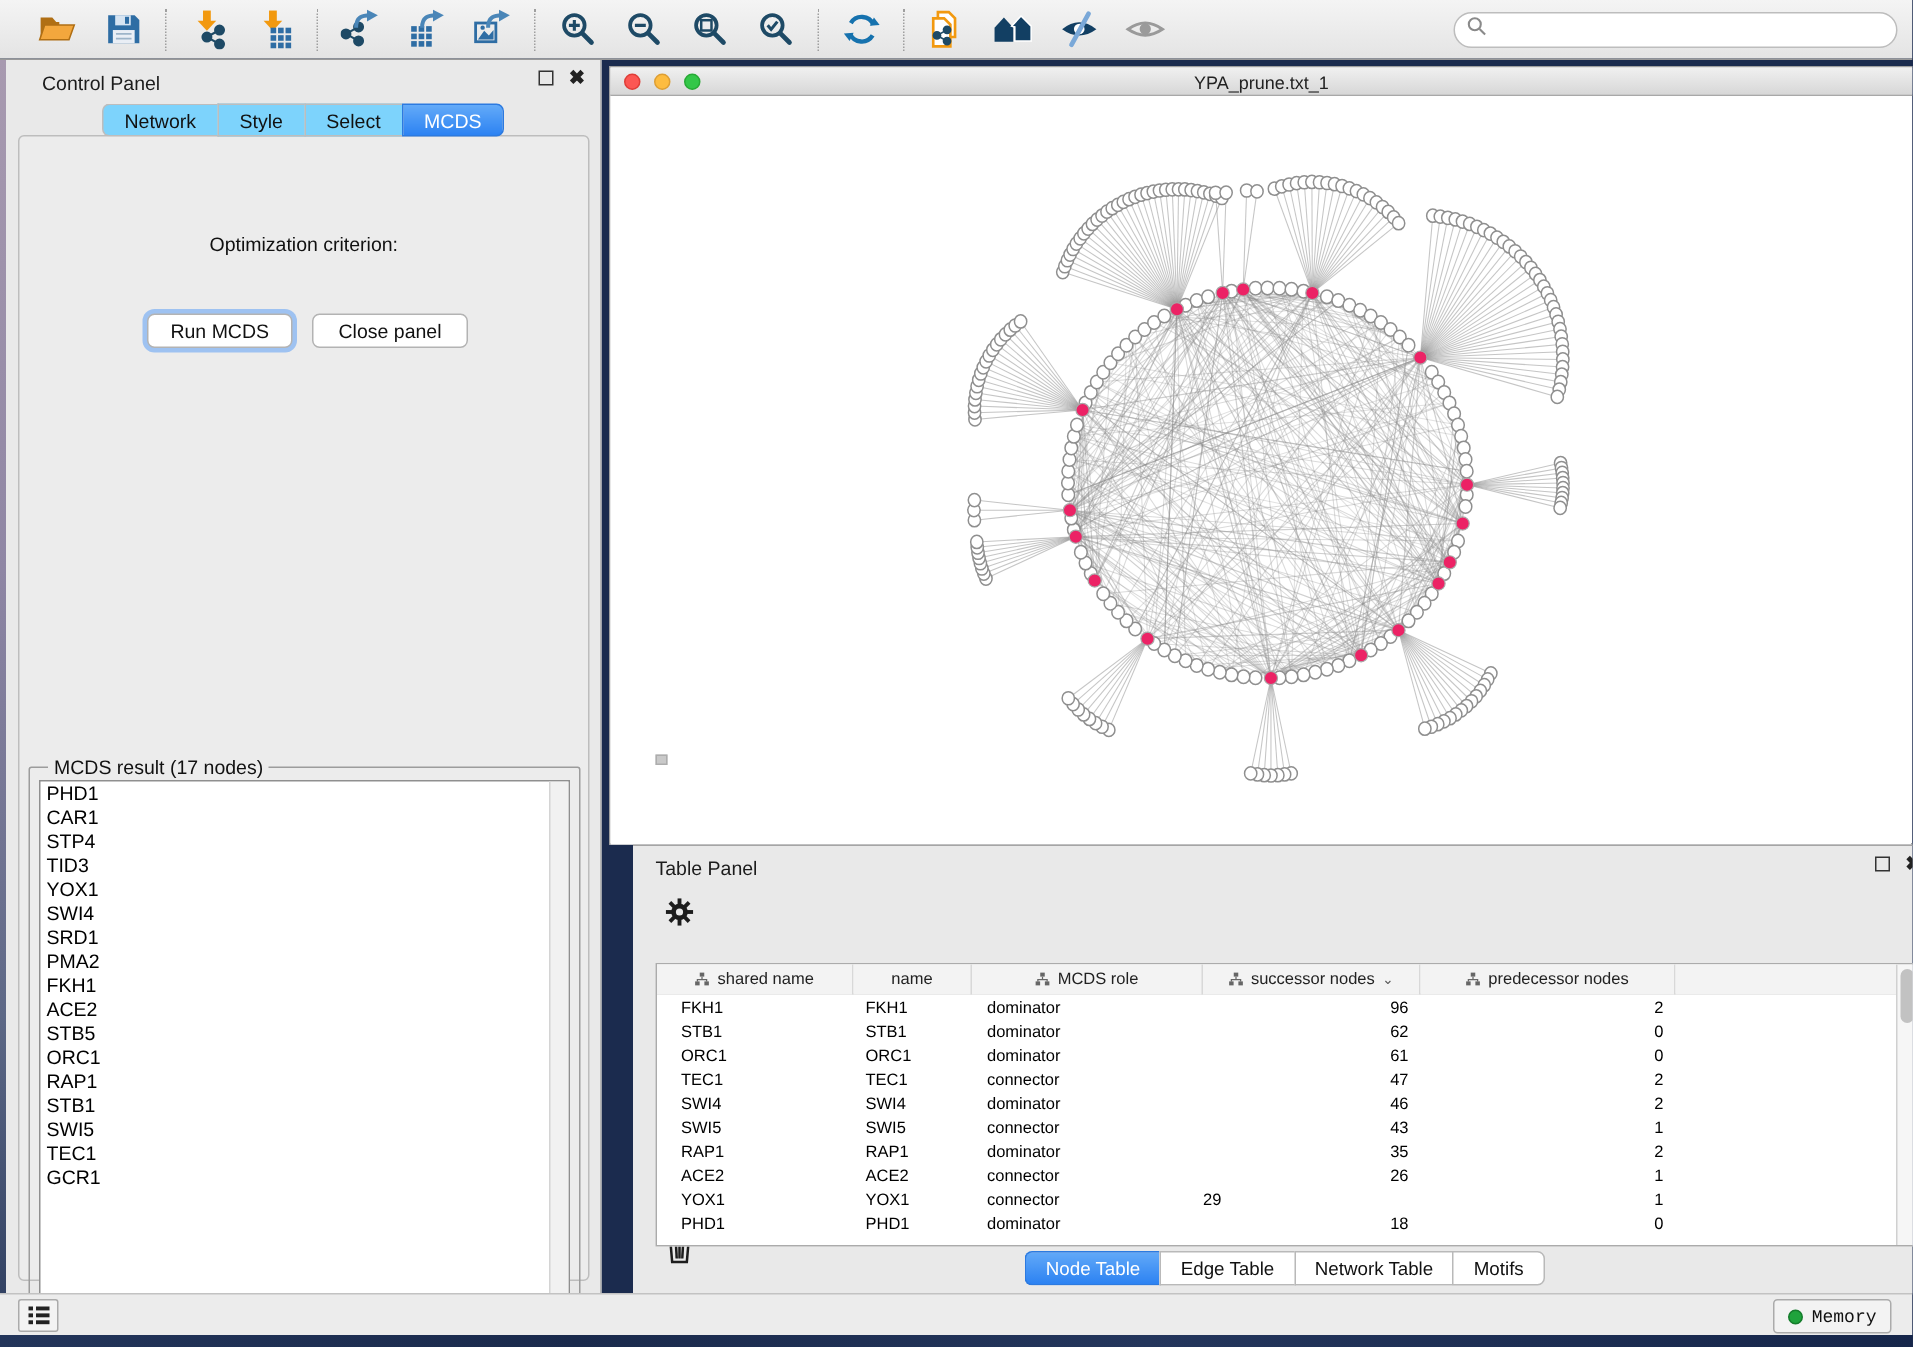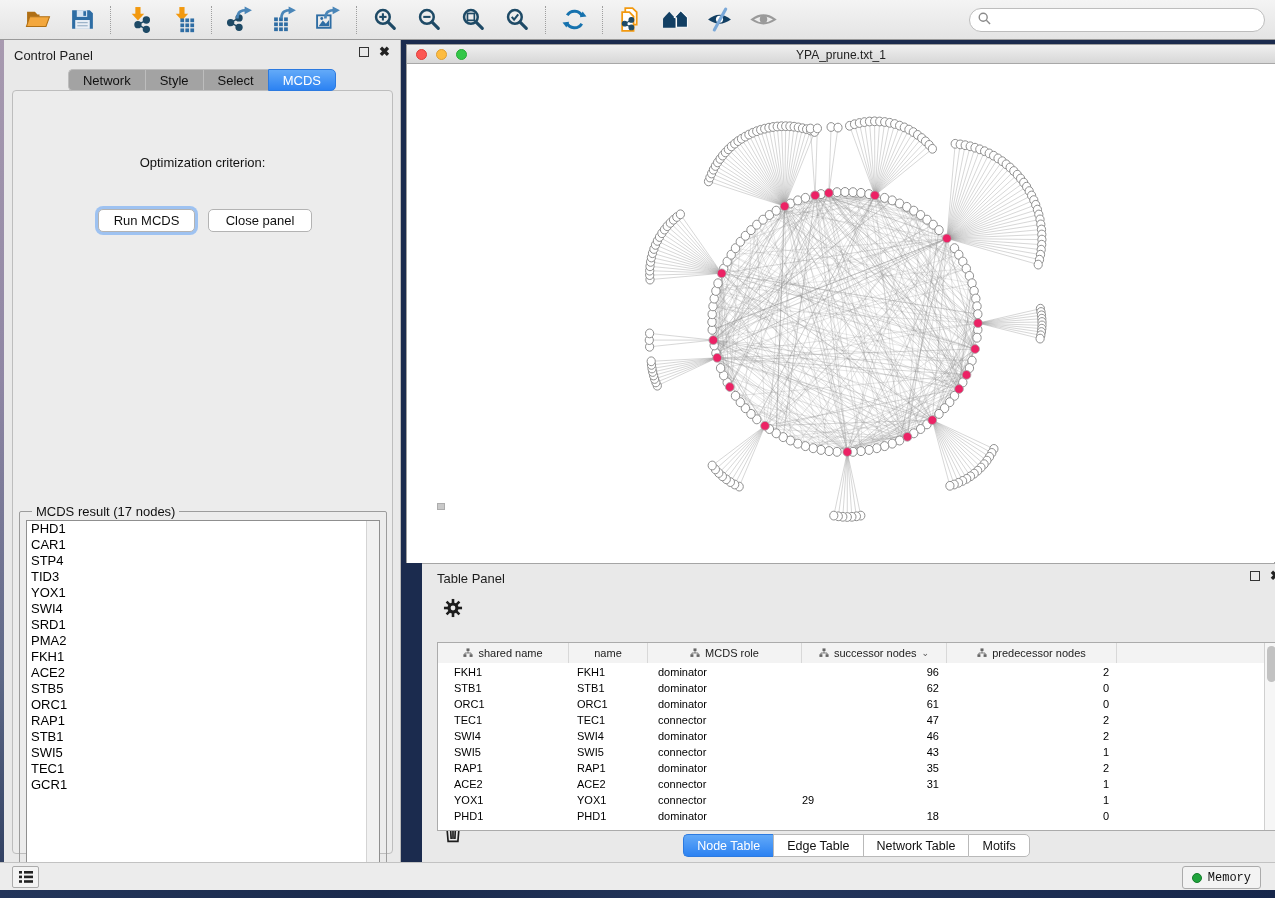--- a/index.html
+++ b/index.html
@@ -30,29 +30,29 @@
     display:flex; align-items:center; padding:0 8px; gap:5px;
   }
   #toolbar-search svg { width:13px; height:13px; flex:0 0 auto; }
   #toolbar-search input { border:none; outline:none; flex:1; font-size:12px; background:transparent; font-family:"Liberation Sans",sans-serif; }
 
   
   #control-panel {
     position:absolute; left:4px; top:40px; width:397px; height:822px;
     background:#e9e9e9; border-right:1px solid #b7b7b7;
   }
-  #cp-header { position:relative; height:26px; }
+  #cp-header { position:relative; height:26px;margin-left:14px; }
   #cp-title { position:absolute; left:10px; top:8px; font-size:13px; color:#1c1c1c; }
   .panel-winbtns { position:absolute; right:10px; top:7px; display:flex; gap:10px; align-items:center; }
   .float-box { width:10px; height:10px; border:1.6px solid #333; background:transparent; }
   .close-x { font-size:13px; font-weight:bold; color:#222; line-height:10px; }
   #cp-tabs { position:absolute; left:0; top:29px; width:100%; display:flex; justify-content:center; z-index:3; }
   .cp-tab {
     height:22px; padding:0 14px; font-size:13px; display:flex; align-items:center;
-    background:#a3a3a3; border:1px solid #bdbdbd; border-right:none; color:#111;
+    background:#7dd3fc; border:1px solid #bdbdbd; border-right:none; color:#111;
   }
   .cp-tab:first-child { border-radius:5px 0 0 5px; }
   .cp-tab:last-child { border-radius:0 5px 5px 0; border-right:1px solid #bdbdbd; }
   .cp-tab.active { background:linear-gradient(180deg,#63aaf8,#2c82f2); color:#fff; border-color:#2c7ae0; }
   #cp-body {
     position:absolute; left:8px; top:50px; width:381px; height:764px;
     background:#ececec; border:1px solid #bdbdbd; border-radius:4px;
   }
   #cp-opt-label { position:absolute; left:0; top:64px; width:100%; text-align:center; font-size:13px; color:#111; }
   #cp-dropdown {
@@ -1410,21 +1410,21 @@
           <div class="t-cell" style="width: 131px; padding-left: 16px;">RAP1</div>
           <div class="t-cell" style="width: 79px; padding-left: 8px;">RAP1</div>
           <div class="t-cell" style="width: 154px; padding-left: 10px;">dominator</div>
           <div class="t-cell" style="width: 145px; text-align: right; padding-right: 8px;">35</div>
           <div class="t-cell" style="width: 170px; text-align: right; padding-right: 8px;">2</div>
         </div>
         <div class="t-row">
           <div class="t-cell" style="width: 131px; padding-left: 16px;">ACE2</div>
           <div class="t-cell" style="width: 79px; padding-left: 8px;">ACE2</div>
           <div class="t-cell" style="width: 154px; padding-left: 10px;">connector</div>
-          <div class="t-cell" style="width: 145px; text-align: right; padding-right: 8px;">31</div>
+          <div class="t-cell" style="width: 145px; text-align: right; padding-right: 8px;">26</div>
           <div class="t-cell" style="width: 170px; text-align: right; padding-right: 8px;">1</div>
         </div>
         <div class="t-row">
           <div class="t-cell" style="width: 131px; padding-left: 16px;">YOX1</div>
           <div class="t-cell" style="width: 79px; padding-left: 8px;">YOX1</div>
           <div class="t-cell" style="width: 154px; padding-left: 10px;">connector</div>
           <div class="t-cell" style="width: 145px; text-align: left; padding-right: 8px;">29</div>
           <div class="t-cell" style="width: 170px; text-align: right; padding-right: 8px;">1</div>
         </div>
         <div class="t-row">

